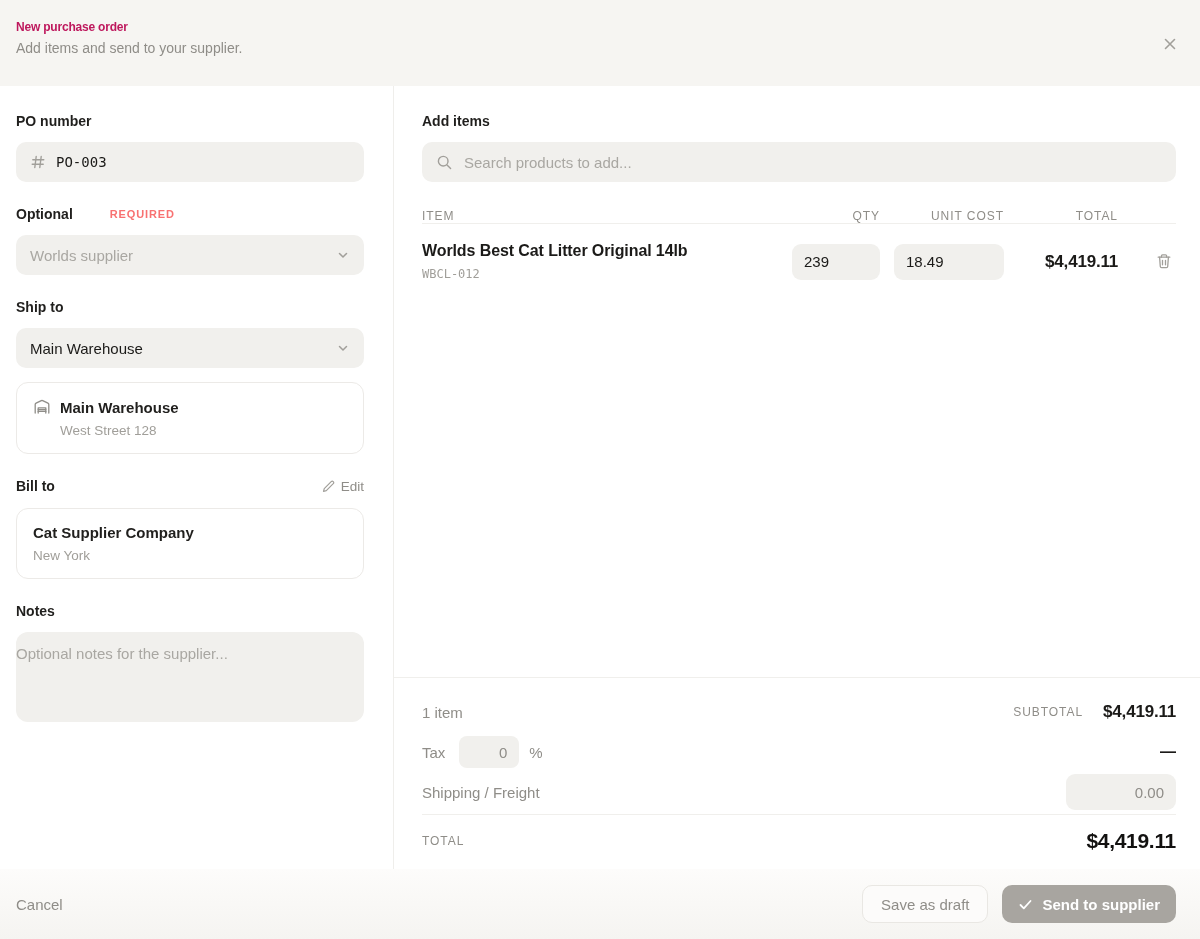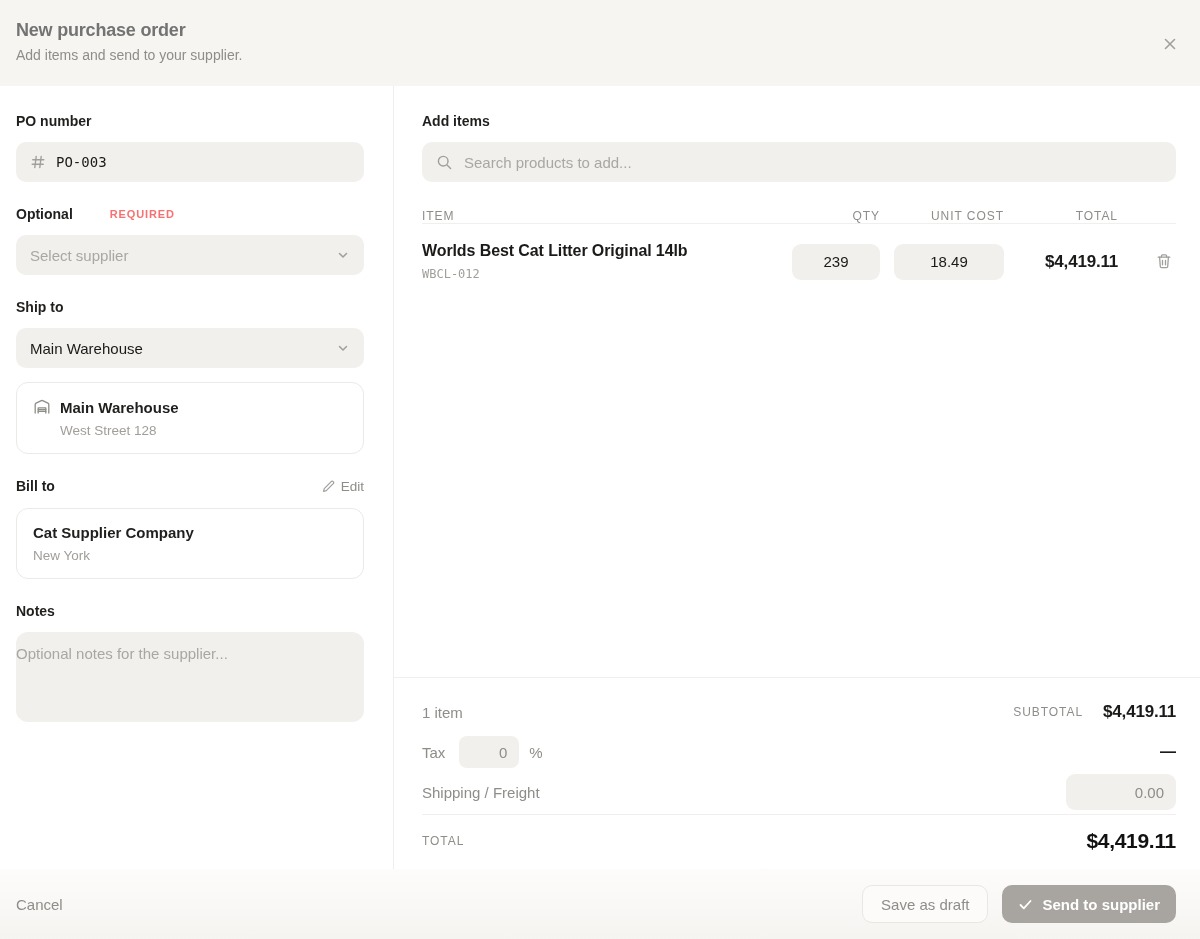--- a/index.html
+++ b/index.html
@@ -12,21 +12,21 @@
   }
   .modal { width: 1200px; height: 939px; display: flex; flex-direction: column; }
 
   
   .modal-header {
     height: 86px; flex: 0 0 86px;
     background: #f6f5f2;
     padding: 20px 24px 0 16px;
     position: relative;
   }
-  .modal-title { font-size: 18px; font-weight: 700; letter-spacing: -0.2px; color: #737373; }
+  .modal-title { font-size: 12px; font-weight: 700; letter-spacing: -0.2px; color: #be185d; }
   .modal-subtitle { font-size: 14px; color: #8f8d88; margin-top: 6px; }
   .close-btn {
     position: absolute; right: 16px; top: 30px;
     width: 28px; height: 28px; border: none; background: transparent;
     color: #8f8d88; cursor: pointer; display: flex; align-items: center; justify-content: center;
   }
 
   
   .modal-body { flex: 1 1 auto; display: flex; min-height: 0; }
 
@@ -95,21 +95,21 @@
 
   .items-grid { display: grid; grid-template-columns: 1fr 88px 110px 100px 44px; column-gap: 14px; align-items: center; }
   .items-header { margin-top: 27px; border-bottom: 1px solid #f0efec; }
   .th { font-size: 12px; font-weight: 500; letter-spacing: 0.08em; color: #8f8d88; }
   .th.num { text-align: right; }
   .item-row { padding: 18px 0; }
   .item-name { font-size: 16px; font-weight: 600; color: #1b1a18; letter-spacing: -0.1px; }
   .item-sku { font-family: "DejaVu Sans Mono", monospace; font-size: 12px; color: #a09e99; margin-top: 7px; }
   .cell-input {
     width: 100%; height: 36px; background: #f1f0ed; border: none; border-radius: 9px;
-    text-align: center; padding: 0 12px; outline: none;
+    text-align: left; padding: 0 12px; outline: none;
     font-family: inherit; font-size: 15px; color: #1b1a18;
   }
   .row-total { font-size: 17px; font-weight: 700; color: #1b1a18; text-align: right; letter-spacing: -0.2px; }
   .trash-btn {
     border: none; background: transparent; color: #a9a7a2; cursor: pointer;
     display: flex; align-items: center; justify-content: center; margin-left: auto; padding: 4px;
   }
   .items-spacer { flex: 1 1 auto; }
 
   
@@ -189,21 +189,21 @@
         </div>
       </div>
 
 
       <div class="field-group">
         <div class="field-label-row">
           <span class="field-label">Optional</span>
           <span class="required-badge">REQUIRED</span>
         </div>
         <div class="input-box select-box">
-          <span class="select-placeholder">Select supplier</span>
+          <span class="select-placeholder">Worlds supplier</span>
           <span class="icon">
             <svg width="14" height="14" viewBox="0 0 14 14" fill="none" stroke="currentColor" stroke-width="1.5" stroke-linecap="round" stroke-linejoin="round">
                 <path d="M3.5 5.5L7 9l3.5-3.5"></path>
               </svg>
           </span>
         </div>
       </div>
 
       <div class="field-group">
         <div class="field-label-row">

